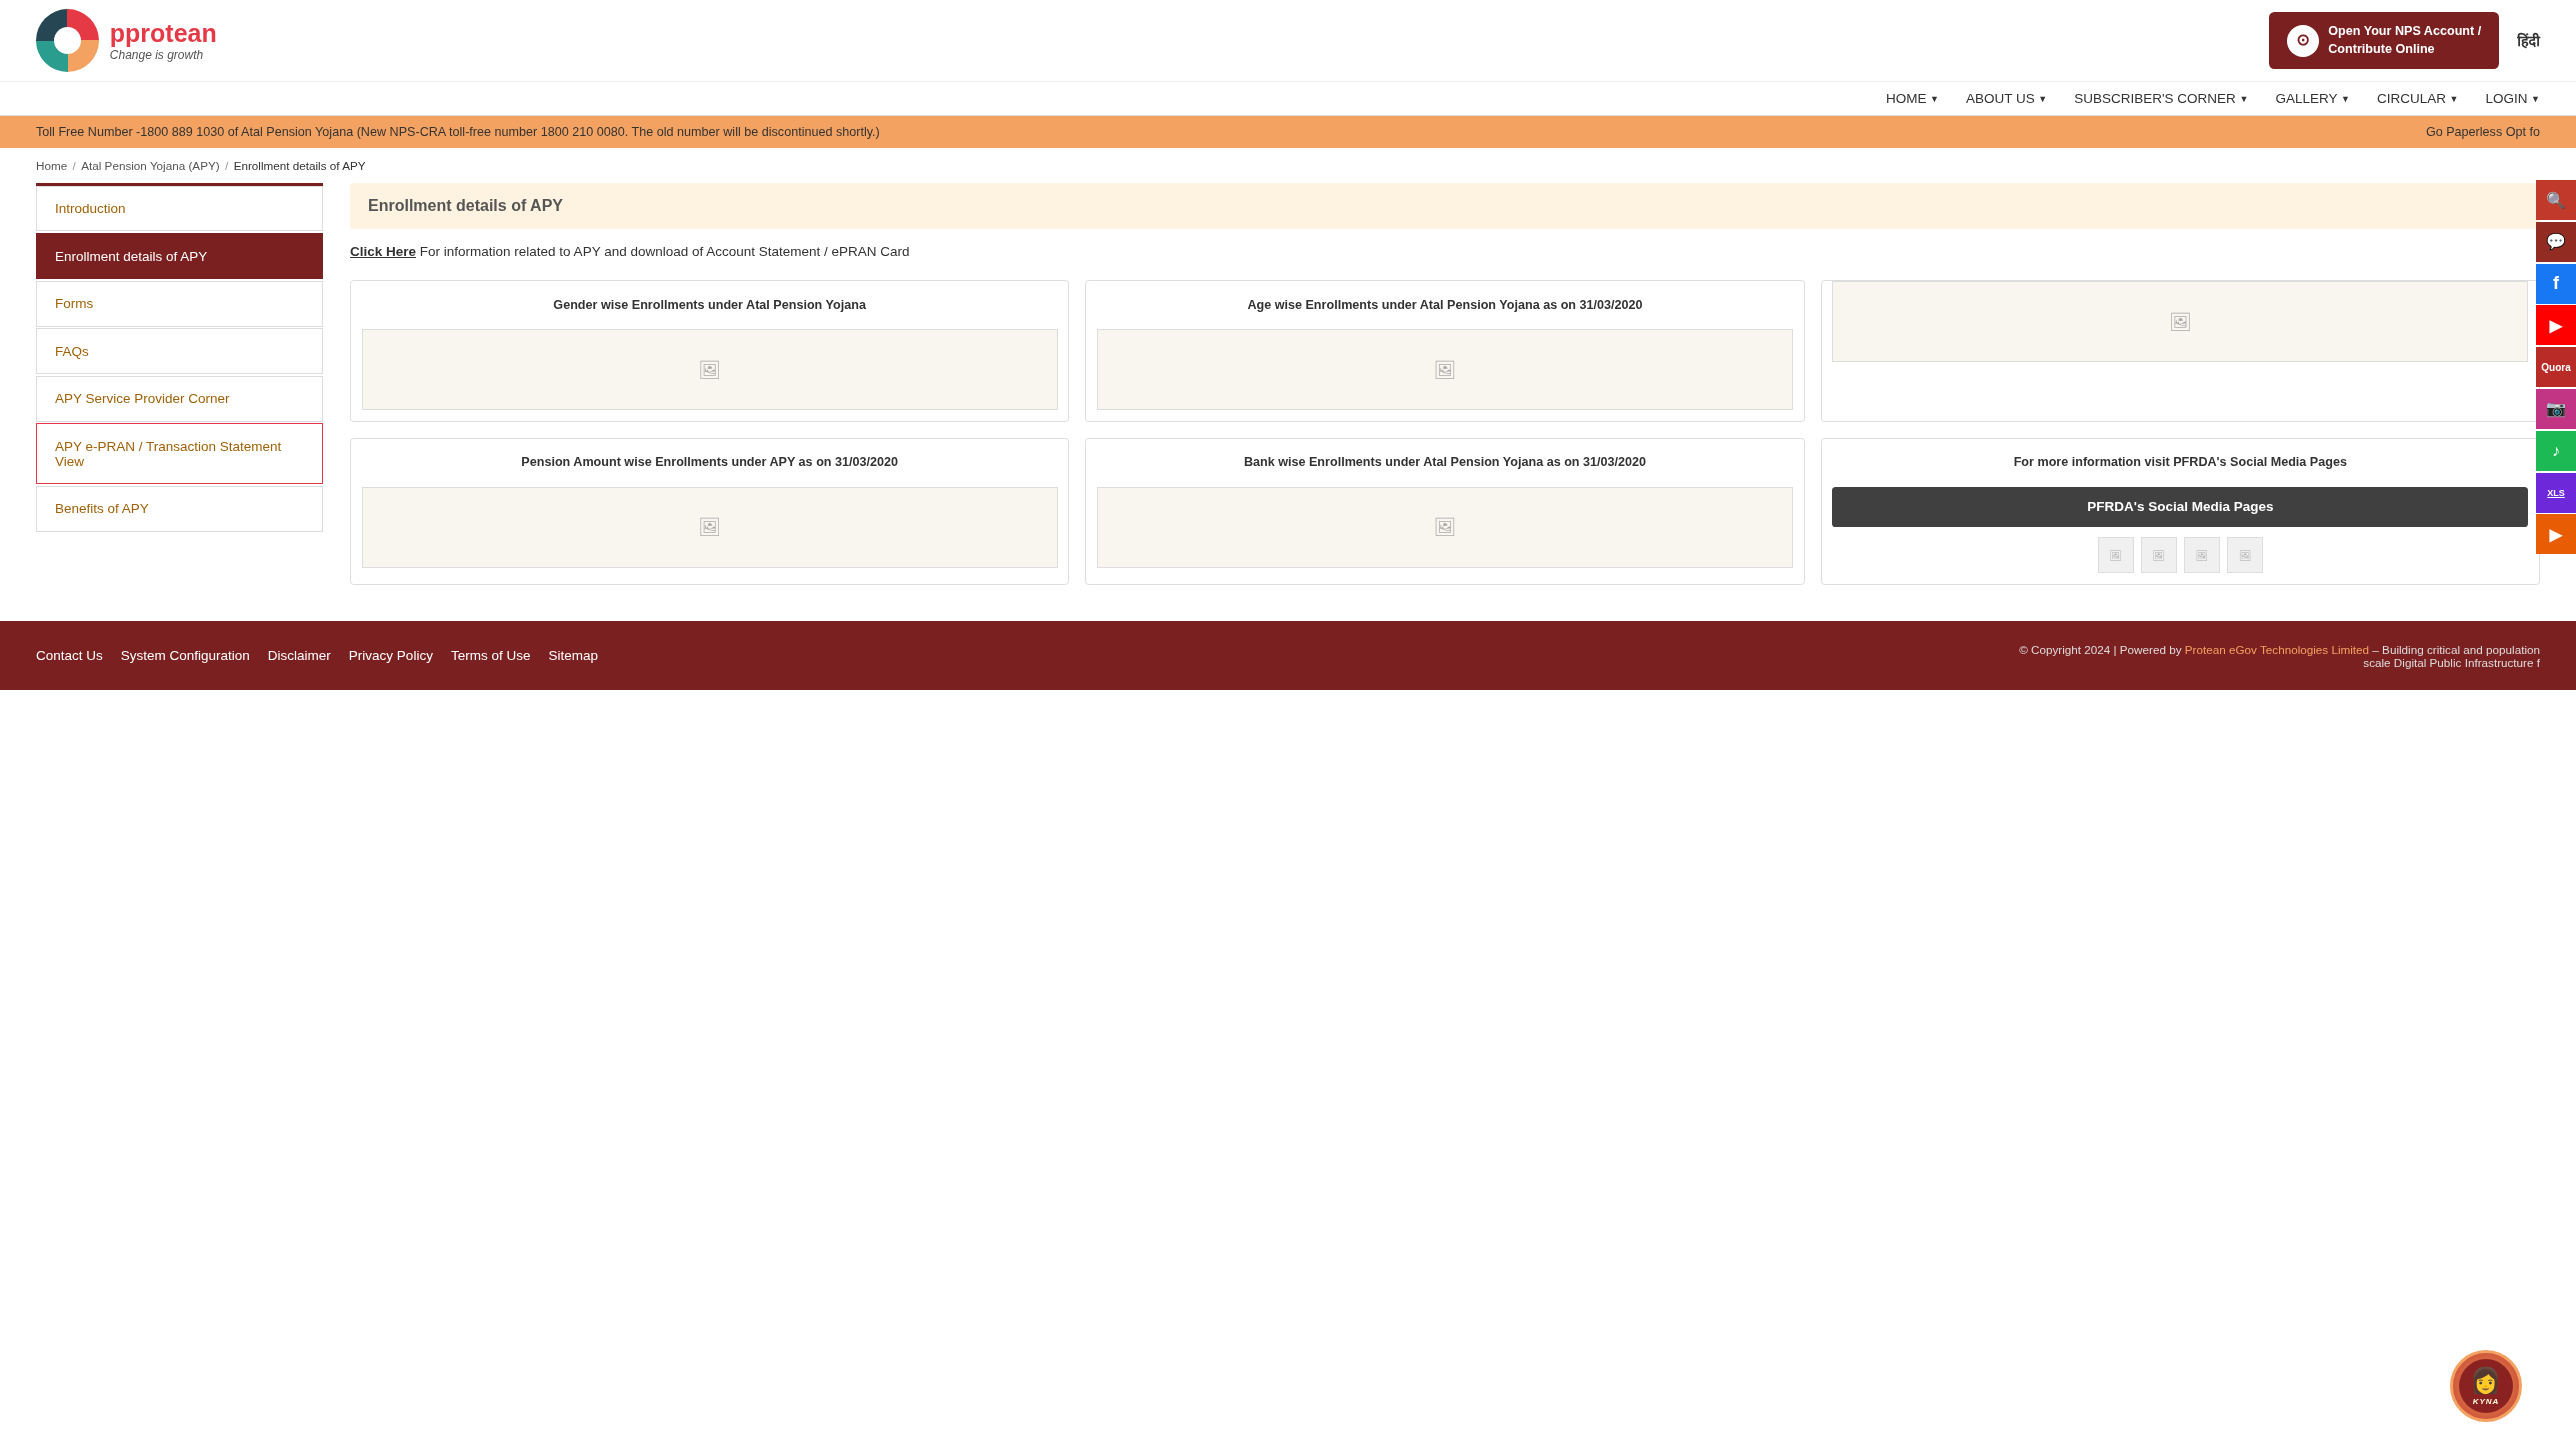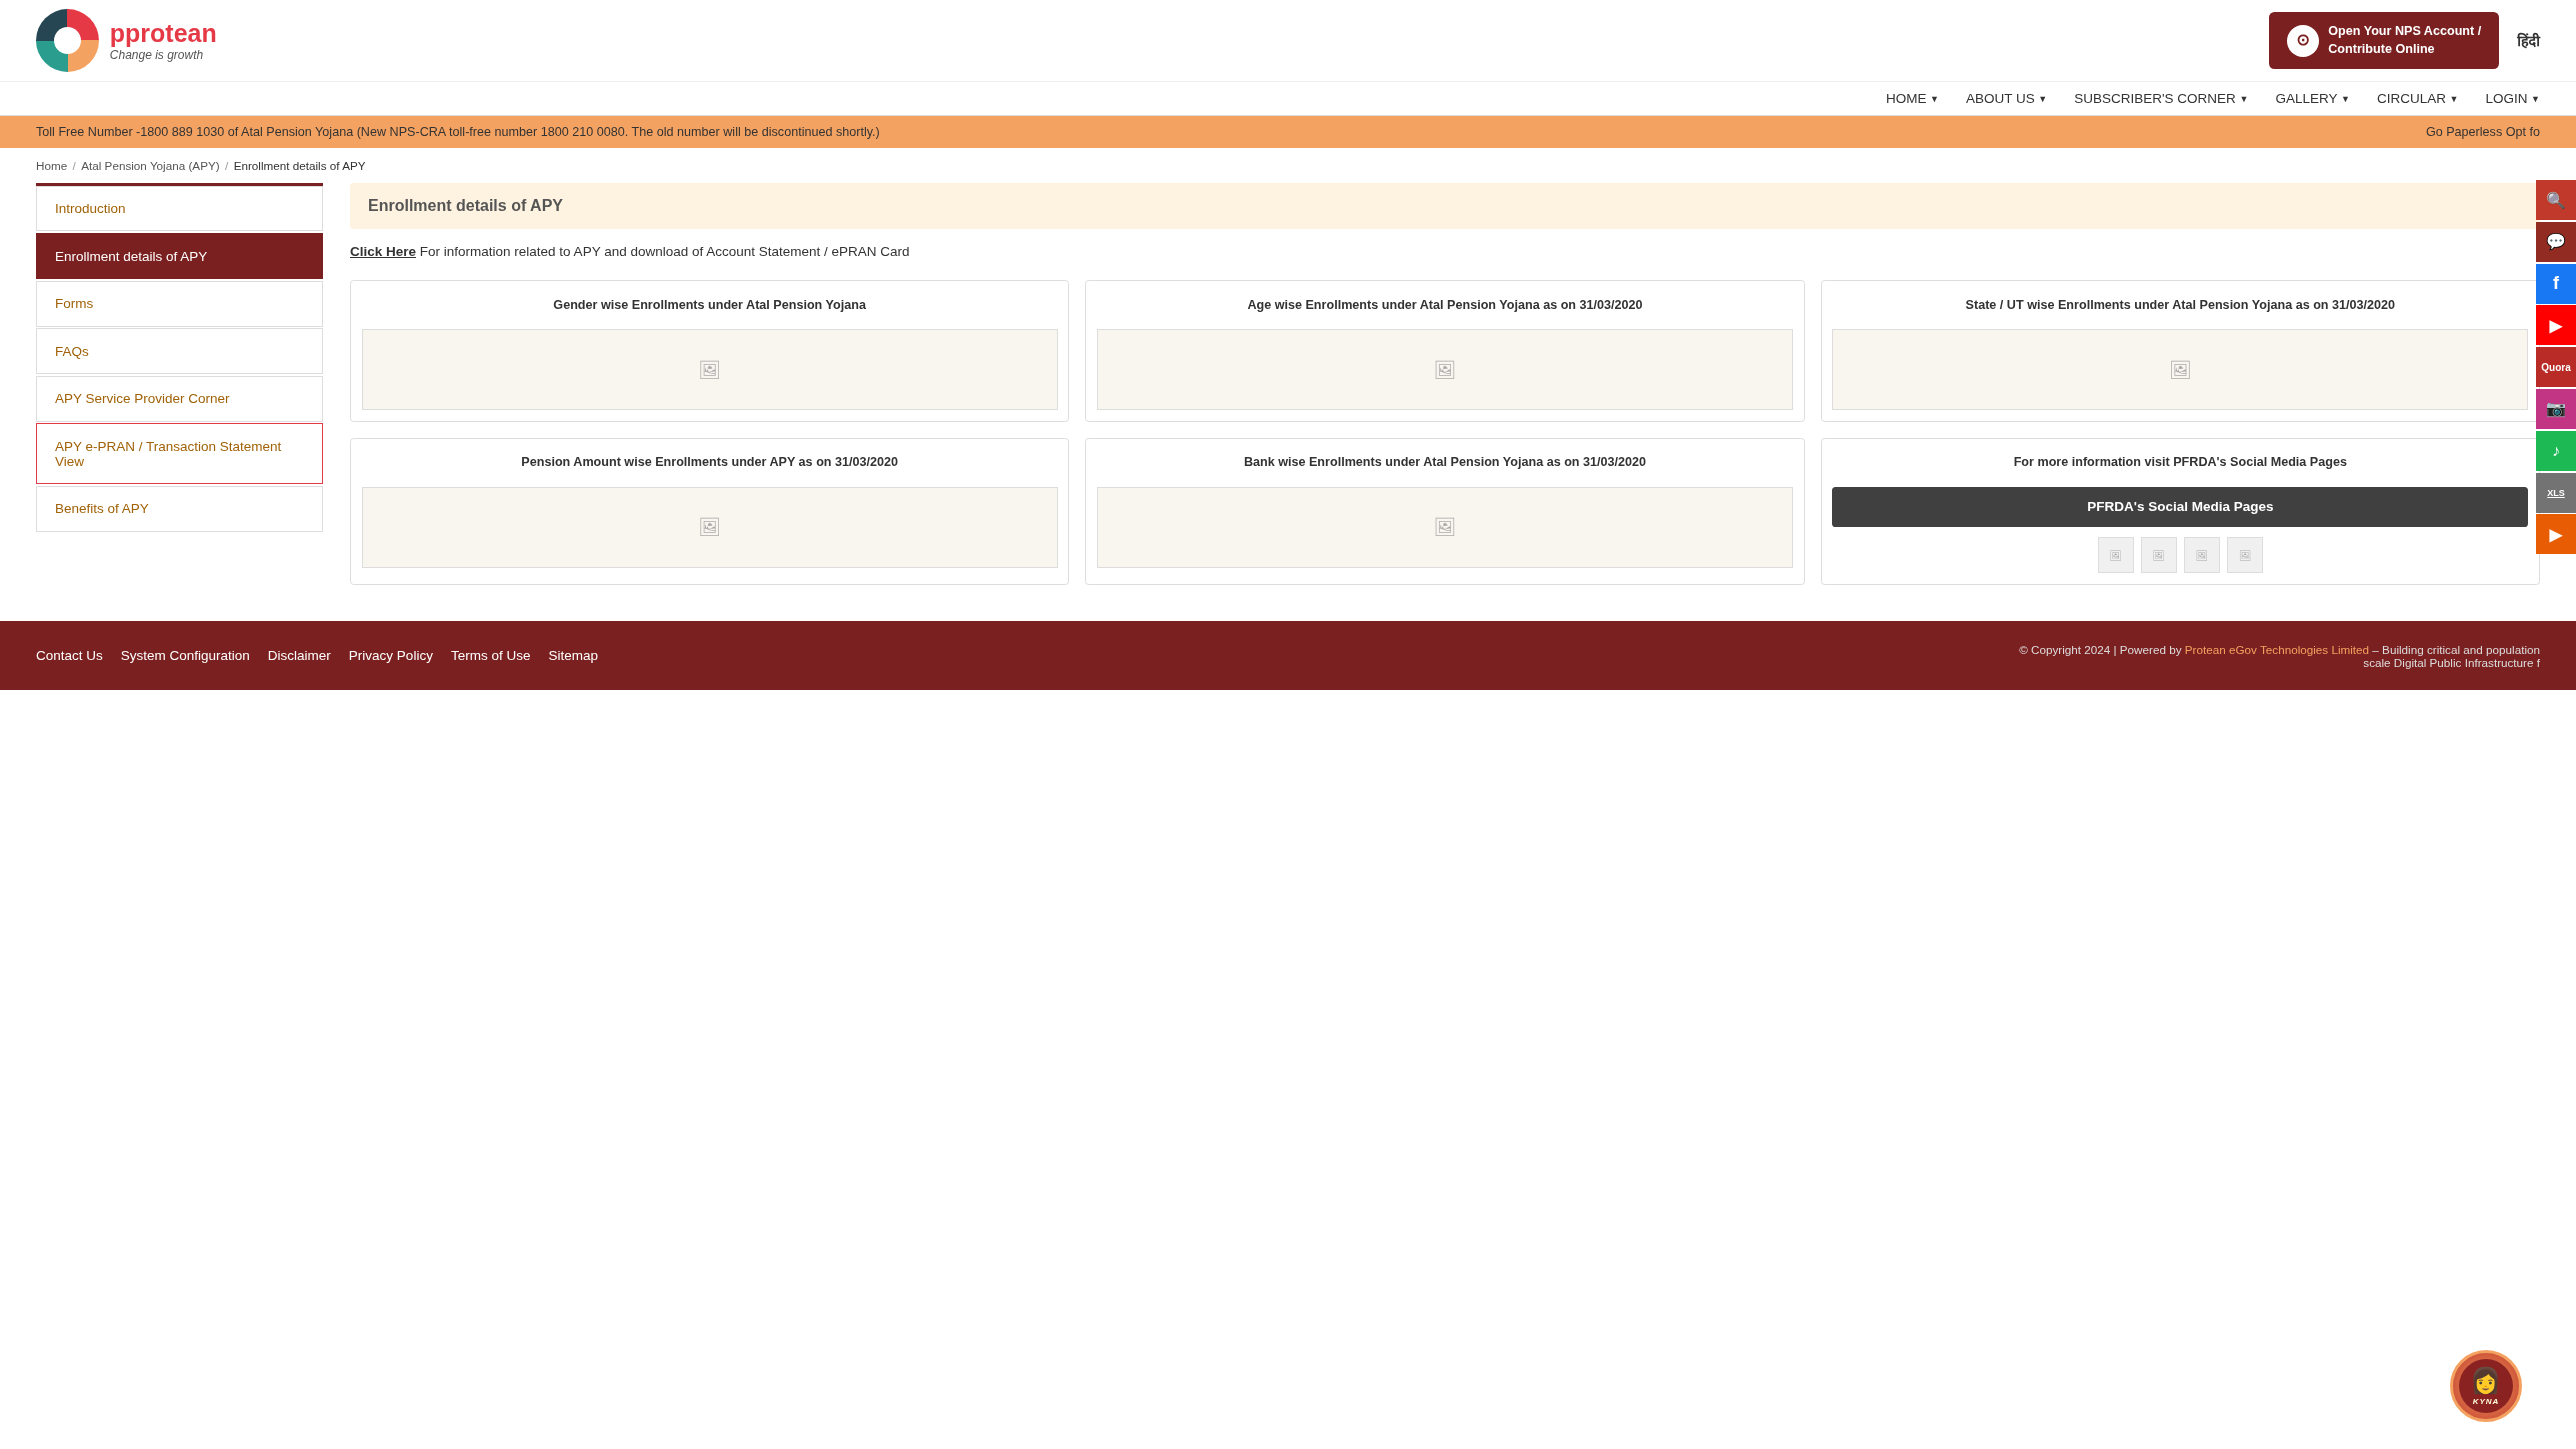--- a/index.html
+++ b/index.html
@@ -287,21 +287,21 @@
       font-size: 16px;
       font-weight: bold;
     }
     .social-btn.search { background: #c0392b; color: #fff; }
     .social-btn.chat { background: #922b21; color: #fff; }
     .social-btn.facebook { background: #1877f2; color: #fff; }
     .social-btn.youtube { background: #ff0000; color: #fff; }
     .social-btn.quora { background: #b92b27; color: #fff; font-size: 11.7px; font-weight: bold; }
     .social-btn.instagram { background: #c13584; color: #fff; }
     .social-btn.spotify { background: #1db954; color: #fff; }
-    .social-btn.xls { background: #737373; color: #fff; font-size: 10px; text-decoration: underline; }
+    .social-btn.xls { background: #6d28d9; color: #fff; font-size: 10px; text-decoration: underline; }
     .social-btn.orange { background: #e85d04; color: #fff; }
 
     
     .footer {
       background: #7b2020;
       color: #fff;
       padding: 21.6px 36px;
       display: flex;
       justify-content: space-between;
       align-items: center;
@@ -487,21 +487,20 @@
       </div>
 
       <div class="card">
         <div class="card-title">Age wise Enrollments under Atal Pension Yojana as on 31/03/2020</div>
         <div class="card-image">
           <span style="font-size:18px;">🖼</span>
         </div>
       </div>
 
       <div class="card">
-        <div class="card-title">State / UT wise Enrollments under Atal Pension Yojana as on 31/03/2020</div>
         <div class="card-image">
           <span style="font-size:18px;">🖼</span>
         </div>
       </div>
 
       <div class="card">
         <div class="card-title">Pension Amount wise Enrollments under APY as on 31/03/2020</div>
         <div class="card-image">
           <span style="font-size:18px;">🖼</span>
         </div>

